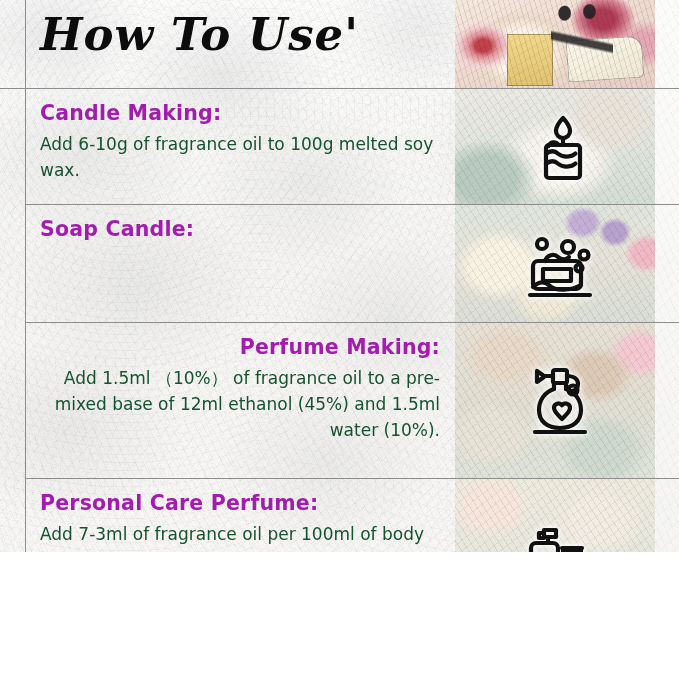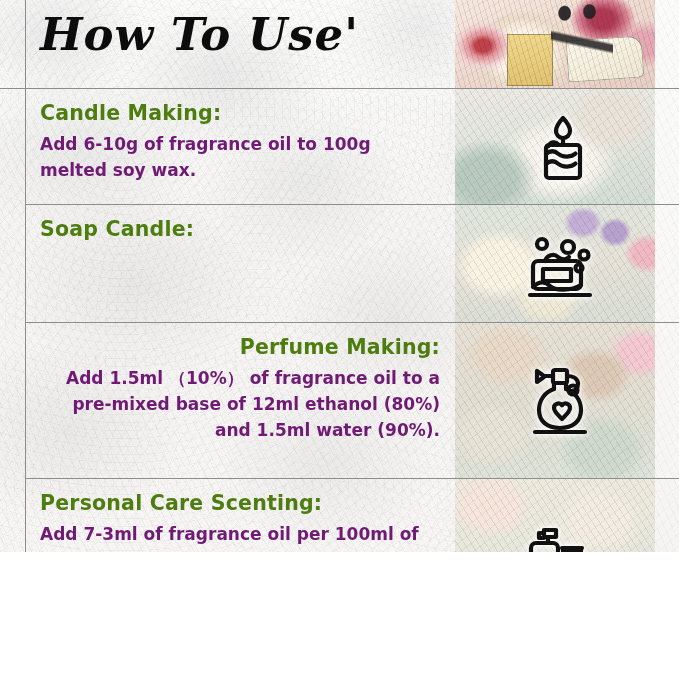--- a/index.html
+++ b/index.html
@@ -195,31 +195,31 @@
     color: #0c0c0c;
     z-index: 8;
     white-space: nowrap;
   }
 
   .section { position: absolute; left: 40px; z-index: 8; width: 400px; }
   .sec-head {
     font-family: "DejaVu Sans", sans-serif;
     font-weight: 700;
     font-size: 20.5px;
-    color: #4d7c0f;
+    color: #a21caf;
     letter-spacing: .2px;
     margin: 0 0 7px 0;
     white-space: nowrap;
   }
   .sec-body {
     font-family: "DejaVu Sans", sans-serif;
-    font-weight: 700;
+    font-weight: 400;
     font-size: 17px;
     line-height: 1.52;
-    color: #701a75;
+    color: #14532d;
     letter-spacing: 0;
     margin: 0;
   }
 
   
   .icon-wrap {
     position: absolute;
     left: 515px;
     width: 96px;
     height: 86px;
@@ -303,37 +303,37 @@
       <path d="M22 26c2-6 9-8 13-4 3.5 3.5 9 3 11 0"></path>
       <rect x="10" y="26" width="48" height="28" rx="5"></rect>
       <path d="M20 34h28v12H20z"></path>
       <path d="M10 52c6-6 12-6 17-1 5 5 21 5 31-1"></path>
       <path d="M7 60h60"></path>
     </svg>
   </div>
 
   <div class="section" style="top:335px;text-align:right;">
     <p class="sec-head">Perfume Making:</p>
-    <p class="sec-body">Add 1.5ml （10%） of fragrance oil to a pre-mixed base of 12ml ethanol (80%) and 1.5ml water (90%).</p>
+    <p class="sec-body">Add 1.5ml （10%） of fragrance oil to a pre-mixed base of 12ml ethanol (45%) and 1.5ml water (10%).</p>
   </div>
   <div class="icon-wrap" style="top:358px;">
     <svg width="80" height="78" viewBox="0 0 80 78" fill="none" stroke="#111" stroke-width="4.2" stroke-linecap="round" stroke-linejoin="round">
       <rect x="30" y="8" width="14" height="13" rx="2"></rect>
       <path d="M30 14h-9l-7-5v11l7-5"></path>
       <path d="M44 14c7 0 11 3 11 8s-3 7-7 7"></path>
       <circle cx="50" cy="28" r="4.5"></circle>
       <path d="M31 21v6M43 21v6"></path>
       <path d="M31 27c-9 3-15 11-15 21 0 11 8 18 21 18s21-7 21-18c0-10-6-18-15-21"></path>
       <path d="M37 55c-3.5-3.5-6-6-6-9a4.4 4.4 0 0 1 8-2.6A4.4 4.4 0 0 1 47 46c0 3-2.5 5.5-6 9l-2 2z"></path>
       <path d="M12 70h50"></path>
     </svg>
   </div>
 
   <div class="section" style="top:491px;">
-    <p class="sec-head">Personal Care Scenting:</p>
+    <p class="sec-head">Personal Care Perfume:</p>
     <p class="sec-body">Add 7-3ml of fragrance oil per 100ml of body wash, lotion, or other personal care products. Mix well for an even scent distribution.</p>
   </div>
   <div class="icon-wrap" style="top:519px;">
     <svg width="84" height="76" viewBox="0 0 84 76" fill="none" stroke="#111" stroke-width="4.2" stroke-linecap="round" stroke-linejoin="round">
       <path d="M23 6h12v7H23z"></path>
       <path d="M23 9h-5v5h5"></path>
       <path d="M27 13v6"></path>
       <rect x="10" y="19" width="27" height="47" rx="5"></rect>
       <circle cx="23.5" cy="44" r="9"></circle>
       <circle cx="23.5" cy="44" r="4"></circle>

